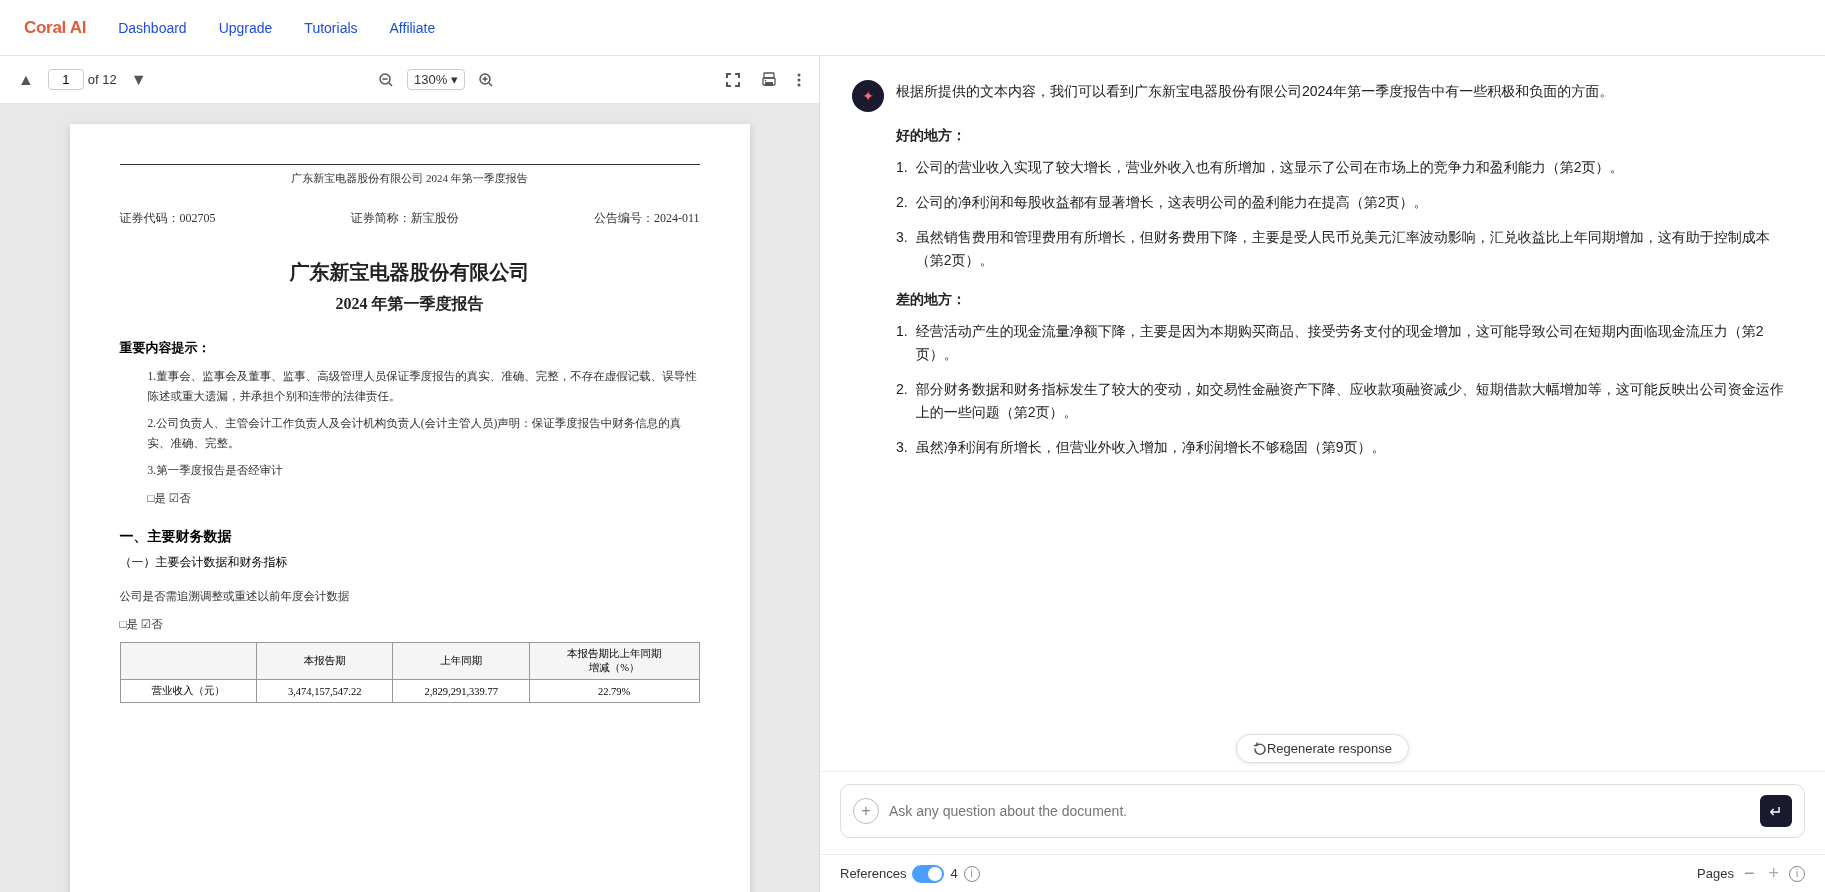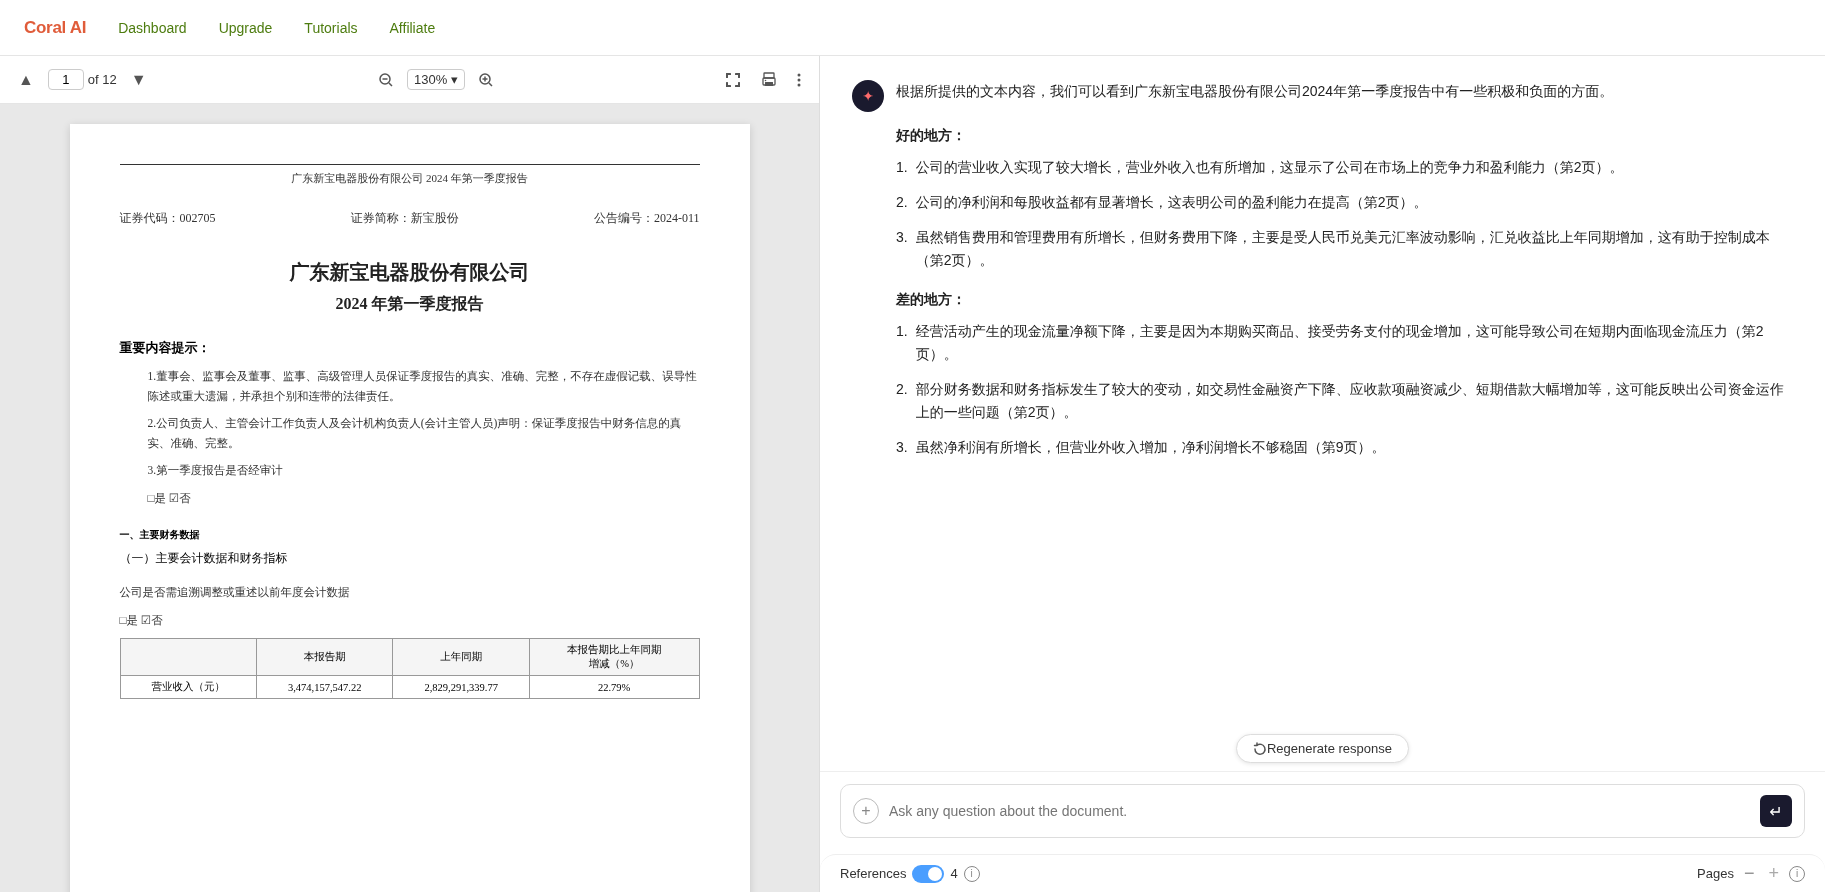--- a/index.html
+++ b/index.html
@@ -4,21 +4,21 @@
   <style>
     * { box-sizing: border-box; margin: 0; padding: 0; }
     body { font-family: -apple-system, BlinkMacSystemFont, 'Segoe UI', sans-serif; background: #f5f5f5; height: 892px; overflow: hidden; display: flex; flex-direction: column; }
 
     
     .navbar {
       display: flex; align-items: center; padding: 0 24px; height: 56px;
       background: #fff; border-bottom: 1px solid #e5e5e5; flex-shrink: 0; gap: 32px; text-align: right;
     }
     .navbar-brand { font-weight: 700; font-size: 17px; color: #e05c3a; letter-spacing: -0.3px; }
-    .navbar-link { font-size: 14px; color: #4d7c0f; cursor: pointer; text-decoration: none; }
+    .navbar-link { font-size: 14px; color: #1d4ed8; cursor: pointer; text-decoration: none; }
 
     
     .main-layout { display: flex; flex: 1; overflow: hidden; }
 
     
     .pdf-panel {
       width: 820px; flex-shrink: 0; background: #f0f0f0; display: flex; flex-direction: column;
       border-right: 1px solid #ddd; overflow: hidden;
     }
 
@@ -52,21 +52,21 @@
       box-shadow: 0 2px 8px rgba(0,0,0,0.15); position: relative; font-family: 'SimSun', serif;
     }
     .pdf-header-line { width: 100%; border-top: 1px solid #333; margin-bottom: 6px; }
     .pdf-header-title { text-align: center; font-size: 11px; color: #333; margin-bottom: 24px; }
     .pdf-meta-row { display: flex; justify-content: space-between; font-size: 12px; color: #333; margin-bottom: 32px; }
     .pdf-main-title { text-align: center; font-size: 20px; font-weight: bold; color: #222; margin-bottom: 8px; margin-top: 7px; }
     .pdf-sub-title { text-align: center; font-size: 16px; font-weight: bold; color: #222; margin-bottom: 24px; }
     .pdf-section-title { font-size: 13px; font-weight: bold; margin-bottom: 10px; }
     .pdf-body-text { font-size: 11.5px; line-height: 1.7; color: #333; margin-bottom: 8px; }
     .pdf-indent { margin-left: 28px; }
-    .pdf-section-heading { font-size: 10px; font-weight: bold; margin: 20px 0 8px; }
+    .pdf-section-heading { font-size: 14px; font-weight: bold; margin: 20px 0 8px; }
     .pdf-sub-heading { font-size: 12px; font-weight: normal; margin: 8px 0; }
     .pdf-table-section { margin-top: 16px; }
     .pdf-table { width: 100%; border-collapse: collapse; font-size: 10.5px; }
     .pdf-table th, .pdf-table td { border: 1px solid #999; padding: 4px 6px; text-align: center; }
     .pdf-table th { background: #f5f5f5; font-weight: normal; }
 
     
     .ai-panel {
       flex: 1; background: #fff; display: flex; flex-direction: column; overflow: hidden;
     }
@@ -115,21 +115,21 @@
     }
     .ai-send-btn {
       width: 32px; height: 32px; background: #1a1a2e; border-radius: 6px; border: none;
       display: flex; align-items: center; justify-content: center; cursor: pointer;
       color: #fff; font-size: 16px; flex-shrink: 0;
     }
 
     
     .ai-footer {
       display: flex; align-items: center; padding: 8px 20px; border-top: 1px solid #eee;
-      background: #fff; gap: 12px; font-size: 13px; color: #333; border-radius: 16px;
+      background: #fff; gap: 12px; font-size: 13px; color: #333;
     }
     .ai-footer-section { display: flex; align-items: center; gap: 6px; }
     .ai-footer-sep { flex: 1; }
     .toggle-pill {
       width: 32px; height: 18px; background: #4a9eff; border-radius: 9px; position: relative; cursor: pointer;
     }
     .toggle-pill::after {
       content: ''; position: absolute; right: 2px; top: 2px;
       width: 14px; height: 14px; background: #fff; border-radius: 50%;
     }

